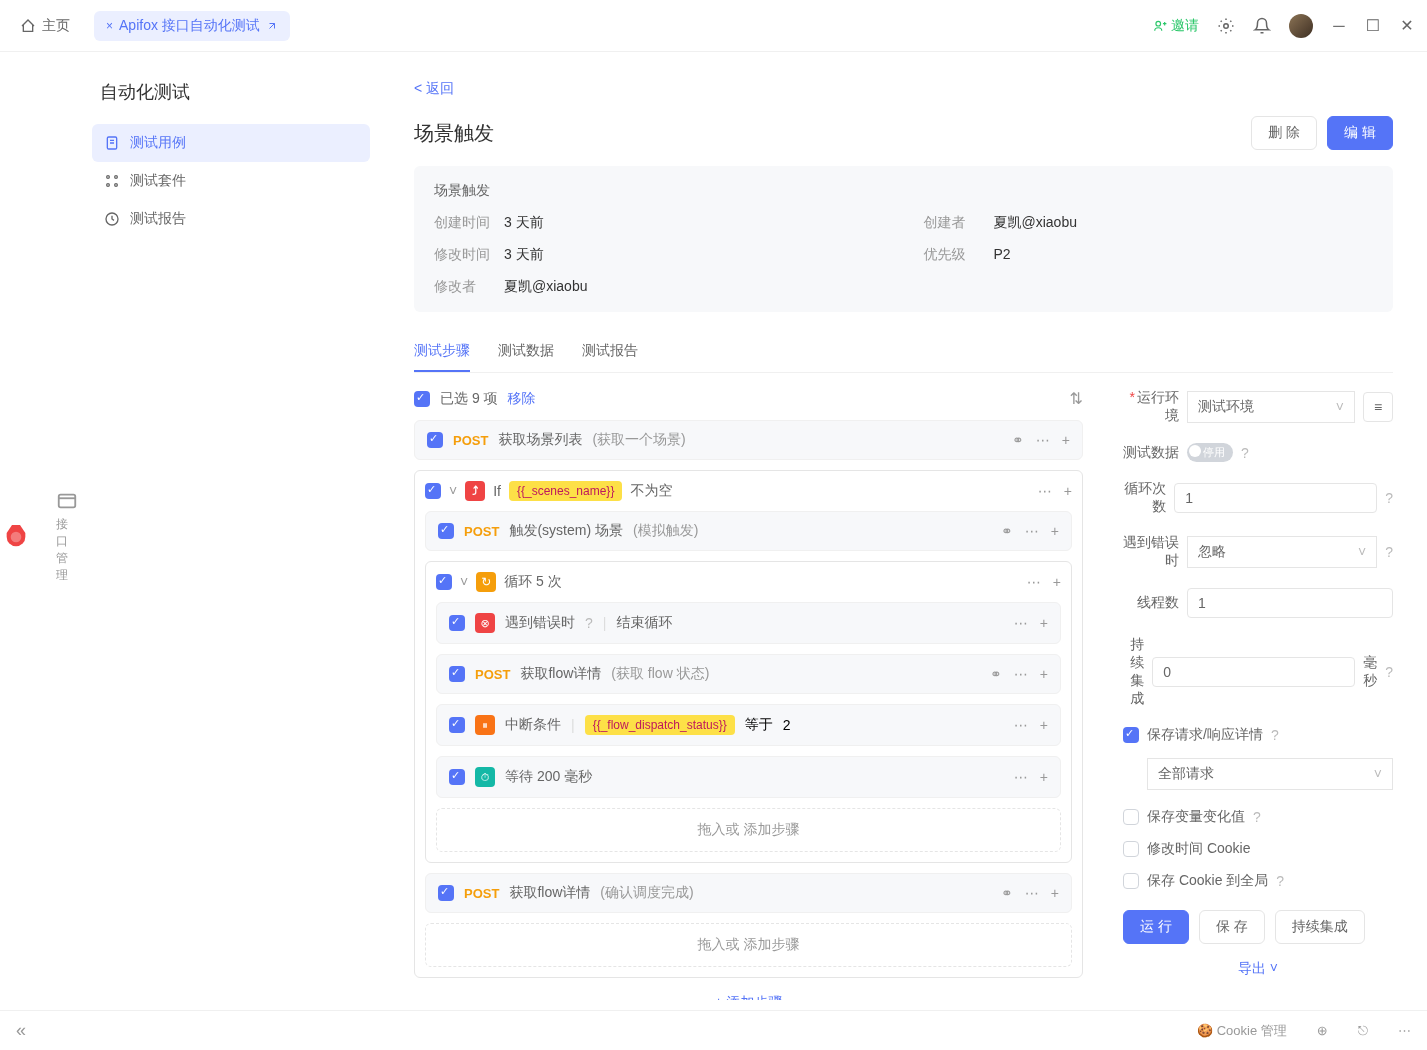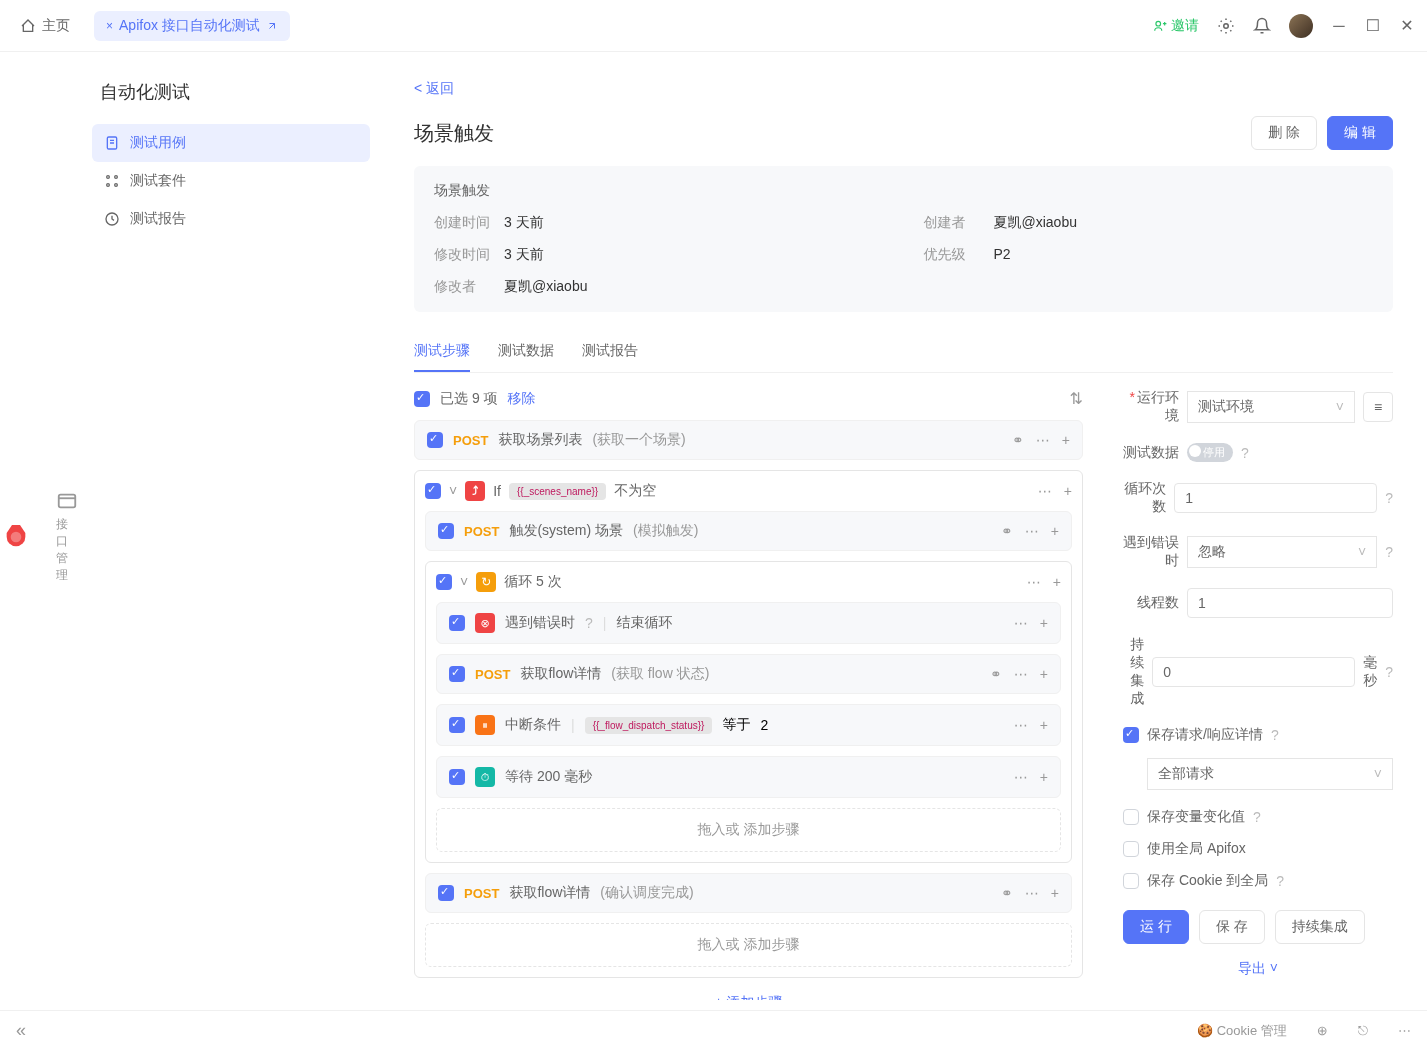--- a/index.html
+++ b/index.html
@@ -54,21 +54,21 @@
 .step-sub { color: #999; }
 .step-actions { margin-left: auto; display: flex; gap: 12px; color: #999; }
 .step-actions span { cursor: pointer; }
 .nested { border: 1px solid #e5e5e5; border-radius: 6px; padding: 10px; margin-bottom: 10px; }
 .nested-header { display: flex; align-items: center; gap: 8px; font-size: 14px; color: #666; margin-bottom: 10px; }
 .badge-if { background: #ef4444; color: #fff; border-radius: 4px; width: 20px; height: 20px; display: inline-flex; align-items: center; justify-content: center; font-size: 12px; font-weight: 600; }
 .badge-loop { background: #f59e0b; color: #fff; border-radius: 4px; width: 20px; height: 20px; display: inline-flex; align-items: center; justify-content: center; font-size: 12px; }
 .badge-err { background: #ef4444; color: #fff; border-radius: 4px; width: 20px; height: 20px; display: inline-flex; align-items: center; justify-content: center; font-size: 11px; }
 .badge-break { background: #f97316; color: #fff; border-radius: 4px; width: 20px; height: 20px; display: inline-flex; align-items: center; justify-content: center; font-size: 11px; }
 .badge-wait { background: #14b8a6; color: #fff; border-radius: 4px; width: 20px; height: 20px; display: inline-flex; align-items: center; justify-content: center; font-size: 11px; }
-.var-tag { background: #e5e5e5; color: #be185d; padding: 3px 8px; border-radius: 4px; font-size: 10px; }
+.var-tag { background: #fde047; color: #be185d; padding: 3px 8px; border-radius: 4px; font-size: 12px; }
 .chevron { color: #999; cursor: pointer; }
 .add-step-row { border: 1px dashed #e5e5e5; border-radius: 6px; padding: 12px; text-align: center; color: #999; font-size: 14px; cursor: pointer; margin-top: 8px; }
 .add-step-link { text-align: center; color: #5574f7; font-size: 14px; cursor: pointer; margin-top: 16px; }
 .config-row { display: flex; align-items: center; gap: 8px; margin-bottom: 18px; font-size: 14px; }
 .config-label { width: 56px; text-align: right; color: #666; }
 .required { color: #ef4444; margin-right: 2px; }
 .config-input { flex: 1; border: 1px solid #e5e5e5; border-radius: 4px; padding: 6px 10px; font-size: 14px; color: #666; }
 .config-select { flex: 1; border: 1px solid #e5e5e5; border-radius: 0; padding: 6px 10px; font-size: 14px; color: #666; display: flex; justify-content: space-between; align-items: center; }
 .config-small-btn { width: 30px; height: 30px; border: 1px solid #e5e5e5; border-radius: 4px; display: flex; align-items: center; justify-content: center; color: #666; cursor: pointer; }
 .toggle-off { background: #d1d5db; border-radius: 10px; padding: 2px 8px 2px 16px; color: #fff; font-size: 11px; position: relative; }
@@ -414,21 +414,21 @@
               <span style="color:#bbb">˅</span>
             </div>
         </div>
         <div class="config-chk-row">
           <div class="chk-empty"></div>
           <span>保存变量变化值</span>
           <span class="help-icon">?</span>
         </div>
         <div class="config-chk-row">
           <div class="chk-empty"></div>
-          <span>使用全局 Apifox</span>
+          <span>修改时间 Cookie</span>
         </div>
         <div class="config-chk-row">
           <div class="chk-empty"></div>
           <span>保存 Cookie 到全局</span>
           <span class="help-icon">?</span>
         </div>
         <div class="run-row">
           <button class="btn btn-primary">运 行</button>
           <button class="btn">保 存</button>
           <button class="btn">持续集成</button>

